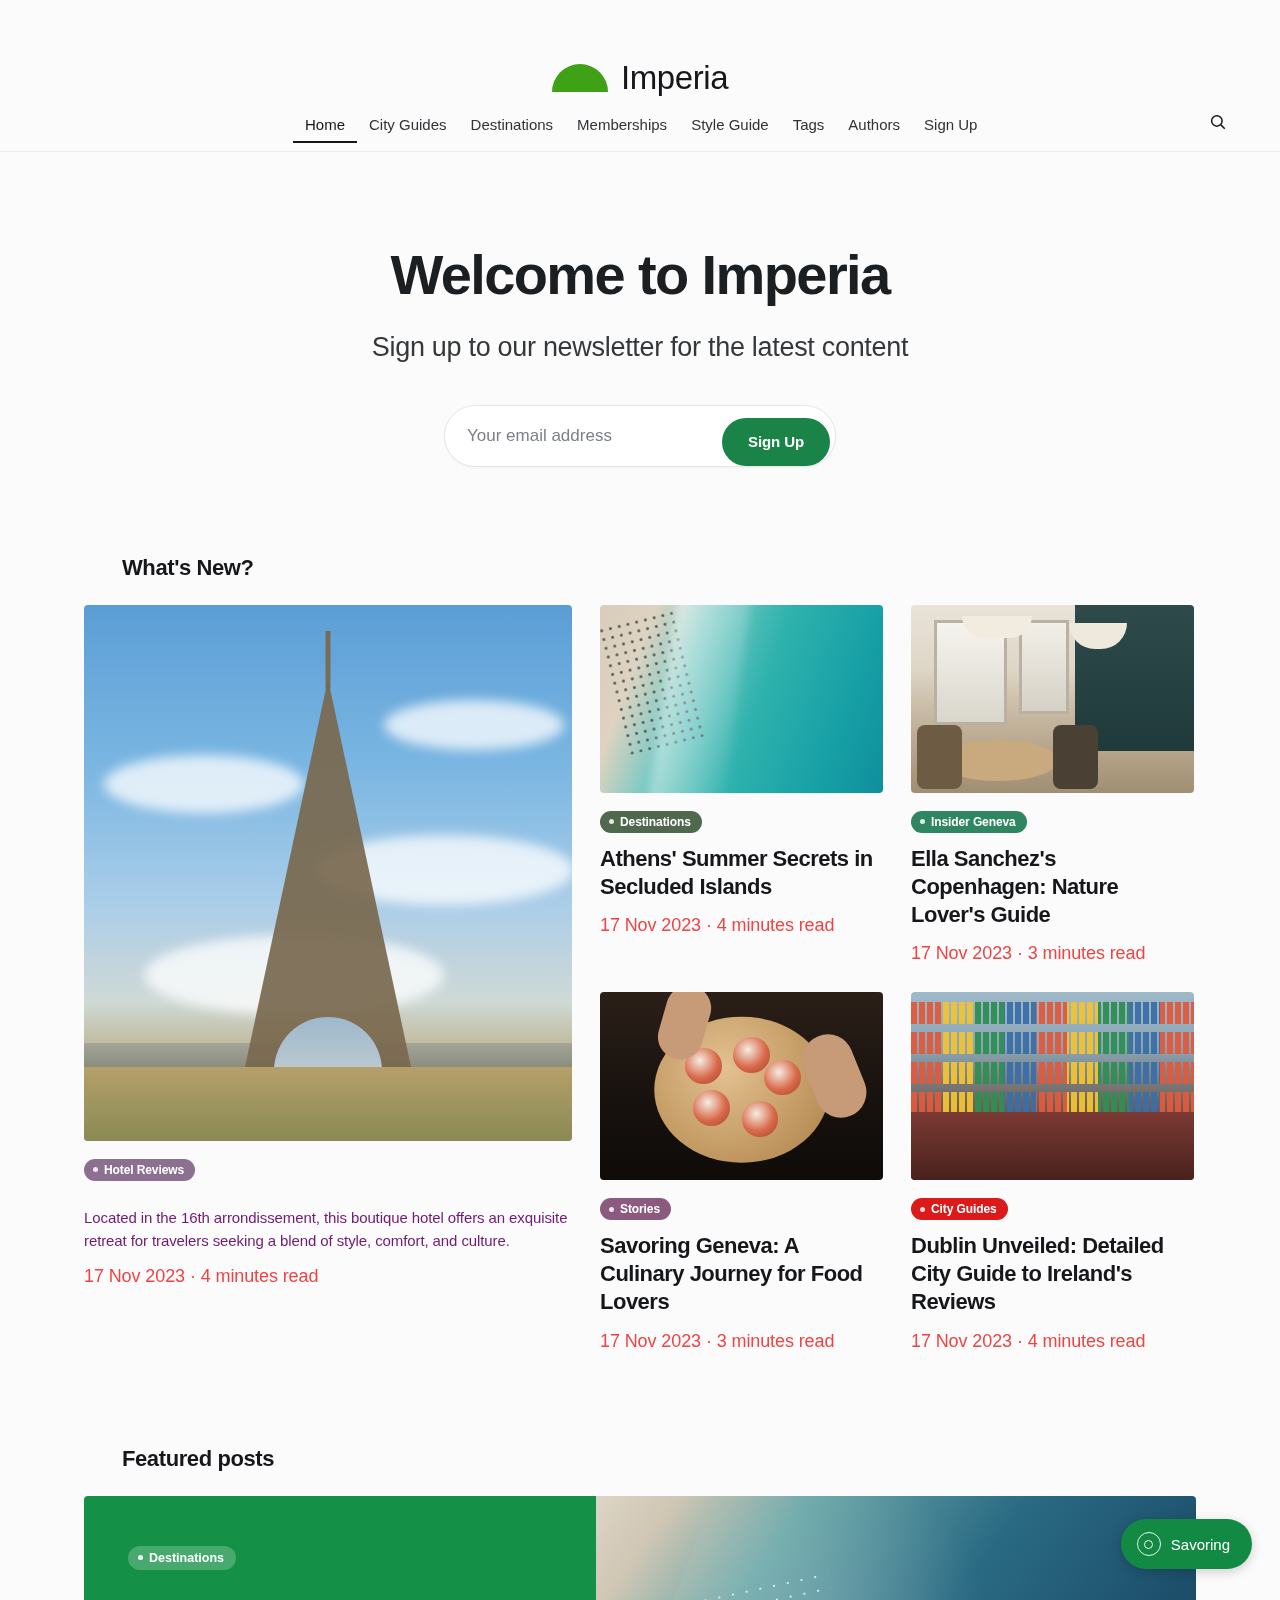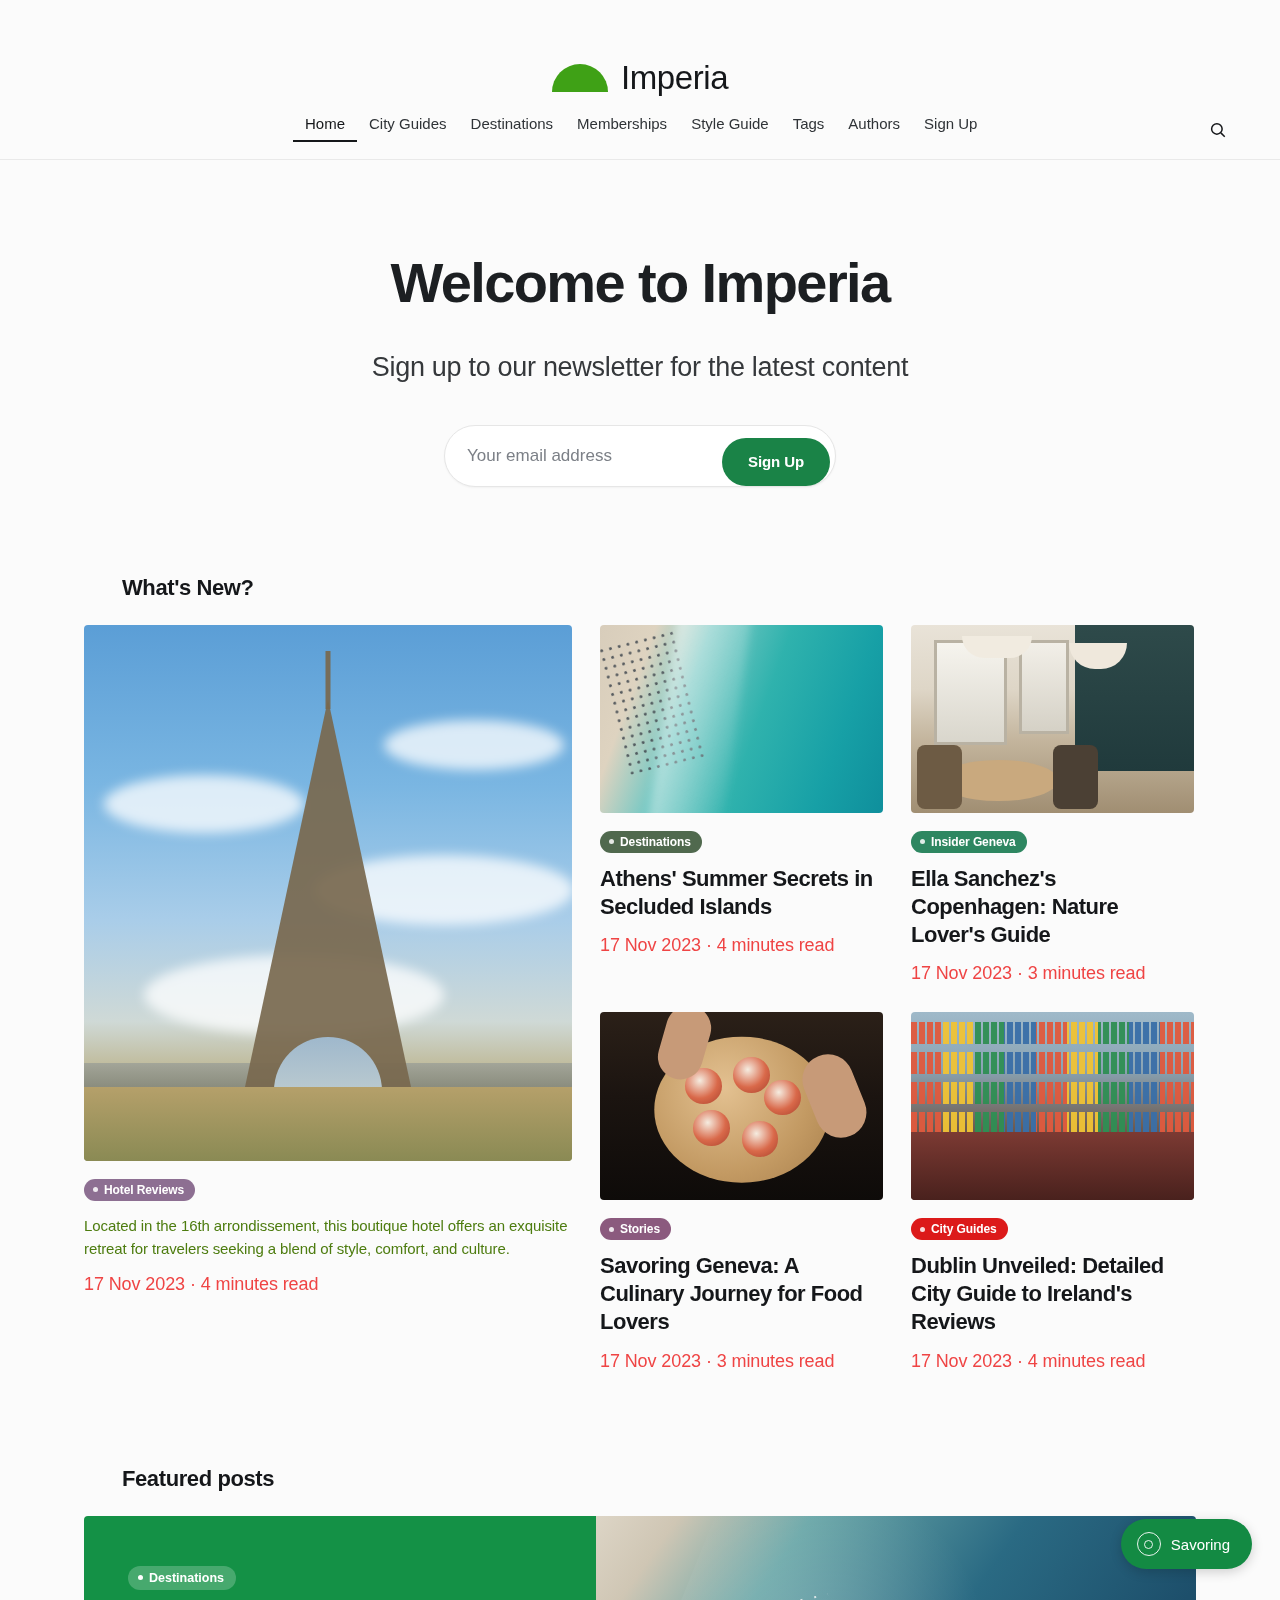--- a/index.html
+++ b/index.html
@@ -23,22 +23,22 @@
     border-radius: 28px 28px 0 0;
   }
   .logo-text { font-size: 33px; font-weight: 400; letter-spacing: -0.4px; color: #15171a; }
 
   .nav-bar {
     position: relative;
     border-bottom: 1px solid #e9e9e9;
     height: 44px;
   }
   .nav-inner {
-    width: 1180px; margin: 8px auto;
-    display: flex; height: 44px;
+    width: 1180px; margin: 0 auto;
+    display: flex; align-items: center; height: 44px;
     position: relative;
   }
   .nav-links { display: flex; align-items: flex-start; gap: 0; margin-left: 243px; }
   .nav-link {
     font-size: 15px; color: #2f3337; text-decoration: none;
     padding: 0 12px 8px 12px; line-height: 16px; white-space: nowrap;
     cursor: pointer; border-bottom: 2px solid transparent;
   }
   .nav-link.active { border-bottom: 2px solid #15171a; color: #15171a; }
   .search-btn {
@@ -47,21 +47,21 @@
     background: none; border: none; cursor: pointer; color: #15171a;
   }
 
   
   .hero { text-align: center; padding-top: 92px; }
   .hero-title {
     font-size: 56px; font-weight: 700; letter-spacing: -1.6px;
     color: #1c1f22; line-height: 1.1;
   }
   .hero-sub {
-    margin-top: 38px; font-size: 27px; font-weight: 400;
+    margin-top: 26px; font-size: 27px; font-weight: 400;
     color: #35383b; letter-spacing: -0.3px;
   }
   .signup-form {
     margin: 42px auto 0 auto;
     width: 392px; height: 62px;
     background: #ffffff;
     border: 1px solid #e6e6e6;
     border-radius: 40px;
     display: flex; align-items: flex-end;
     padding: 0 5px 0 0;
@@ -109,22 +109,22 @@
     color: #ffffff; letter-spacing: -0.1px; margin-top: 18px;
   }
   .badge .dot { width: 5px; height: 5px; border-radius: 50%; background: rgba(255,255,255,0.85); }
 
   .card-title {
     font-size: 22px; font-weight: 700; line-height: 1.28;
     letter-spacing: -0.5px; color: #15171a; margin-top: 12px;
   }
   .card-title.large { font-size: 25px; line-height: 1.22; letter-spacing: -0.6px; }
   .card-excerpt {
-    margin-top: 13px; font-size: 15px; line-height: 1.55;
-    color: #4d7c0f; letter-spacing: -0.1px;
+    margin-top: 25px; font-size: 15px; line-height: 1.55;
+    color: #701a75; letter-spacing: -0.1px;
   }
   .card-meta {
     margin-top: 14px; font-size: 18px; color: #ef4444; letter-spacing: -0.1px;
   }
 
   
   .featured { padding-top: 94px; }
   .featured-card {
     display: flex; width: 1112px; height: 330px;
     border-radius: 4px; overflow: hidden; cursor: pointer;

